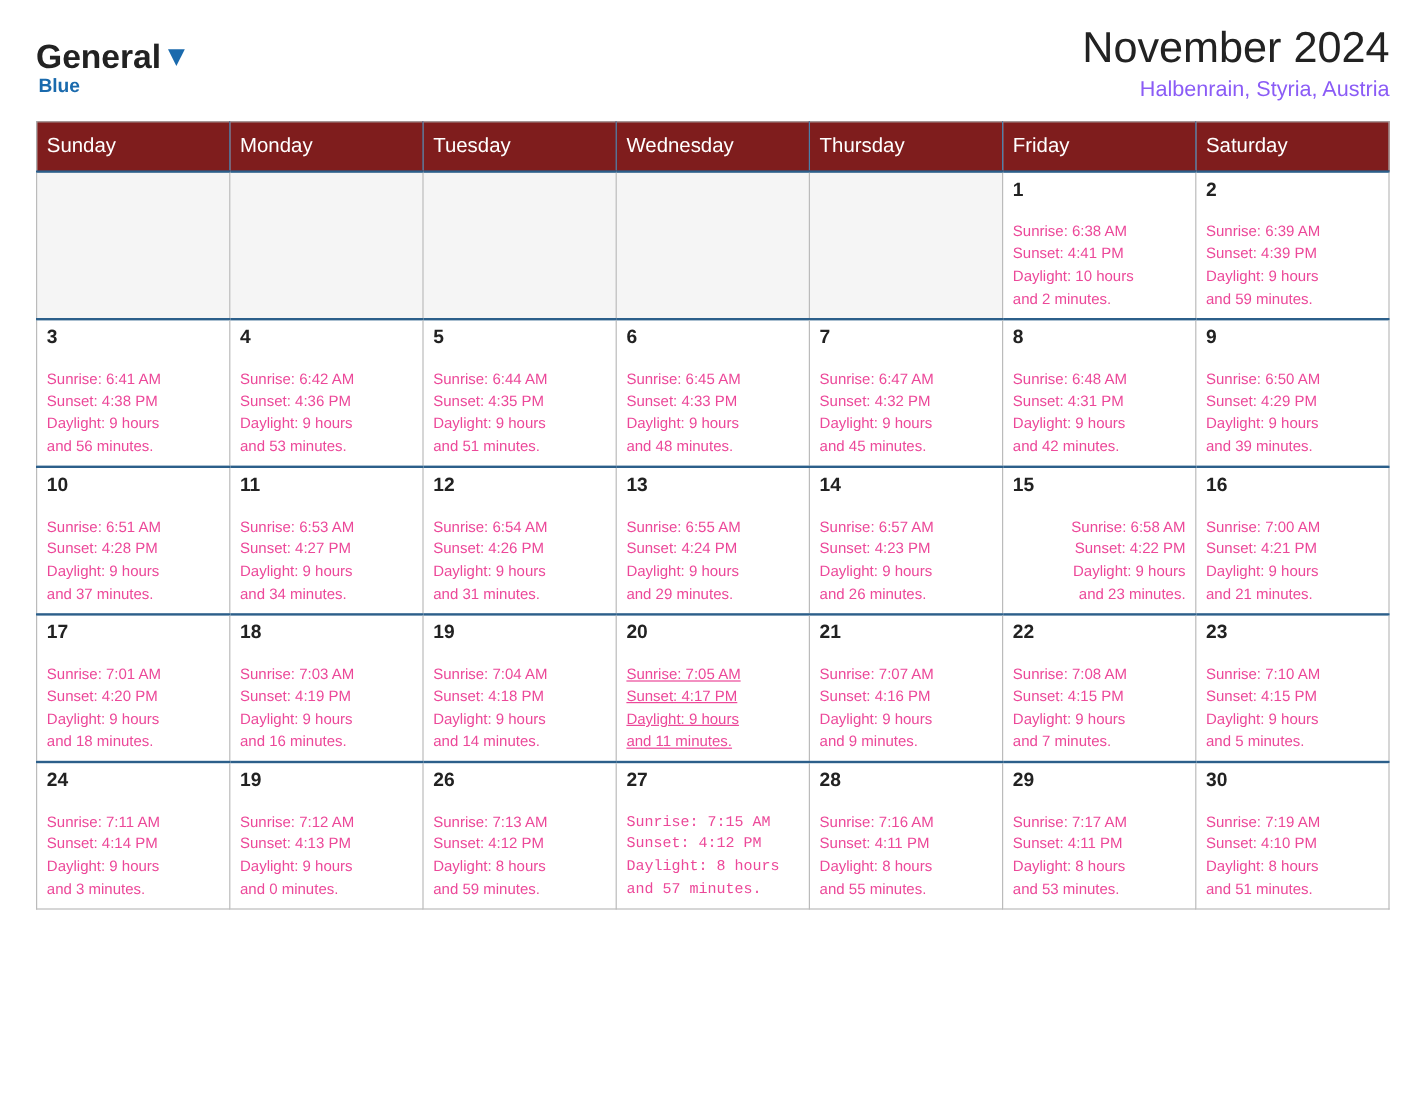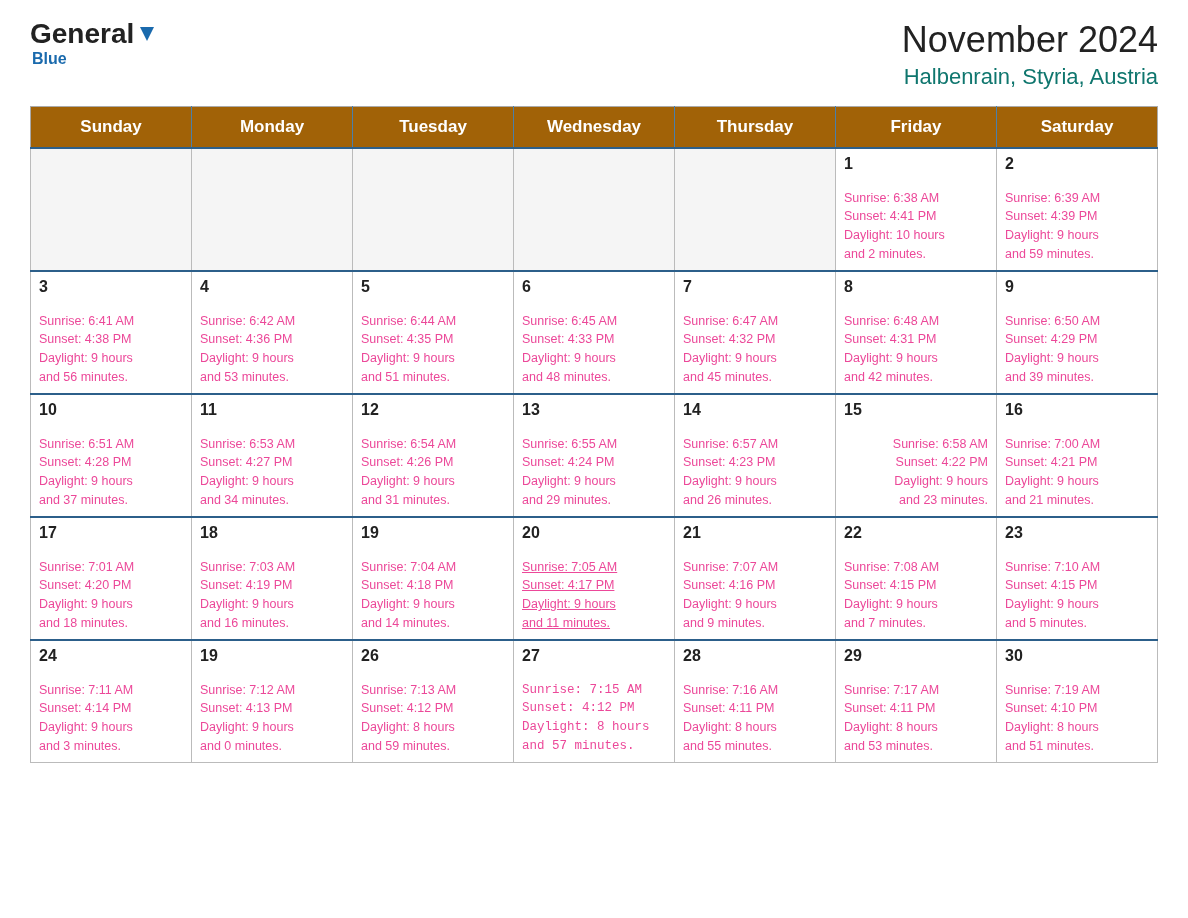--- a/index.html
+++ b/index.html
@@ -38,36 +38,36 @@
     .title-area {
       text-align: right;
     }
     .calendar-title {
       font-size: 36px;
       font-weight: normal;
       color: #222;
       line-height: 1.1;
     }
     .calendar-subtitle {
-      font-size: 22px;
-      color: #0f766e;
+      font-size: 18px;
+      color: #8b5cf6;
       margin-top: 4px;
     }
     .calendar {
       width: 100%;
       border-collapse: collapse;
       border: 1px solid #aaa;
     }
     .calendar th {
-      background: #a16207;
+      background: #7f1d1d;
       color: #fff;
       font-size: 17px;
-      font-weight: bold;
+      font-weight: normal;
       padding: 10px 8px;
-      text-align: center;
+      text-align: left;
       border-right: 1px solid #4a7faa;
     }
     .calendar th:last-child { border-right: none; }
     .calendar td {
       border: 1px solid #bbb;
       vertical-align: top;
       padding: 6px 8px;
       width: 14.28%;
       height: 110px;
       font-size: 13px;
@@ -91,21 +91,21 @@
     }
     .week-row td {
       border-top: 2px solid #2c5f8a;
     }
   </style>
 </head>
 <body>
 
 <div class="header-area">
   <div class="logo">
-    <div style="display:flex; align-items:center;">
+    <div style="display:flex; align-items:center;margin-top:14px;">
       <span class="logo-text">General</span>
       <svg width="22" height="22" viewBox="0 0 22 22" style="margin-left:2px; margin-top:0;">
         <polygon points="4,4 18,4 11,18" fill="#1a6aad"></polygon>
       </svg>
     </div>
     <div class="logo-blue">Blue</div>
   </div>
   <div class="title-area">
     <div class="calendar-title">November 2024</div>
     <div class="calendar-subtitle">Halbenrain, Styria, Austria</div>

